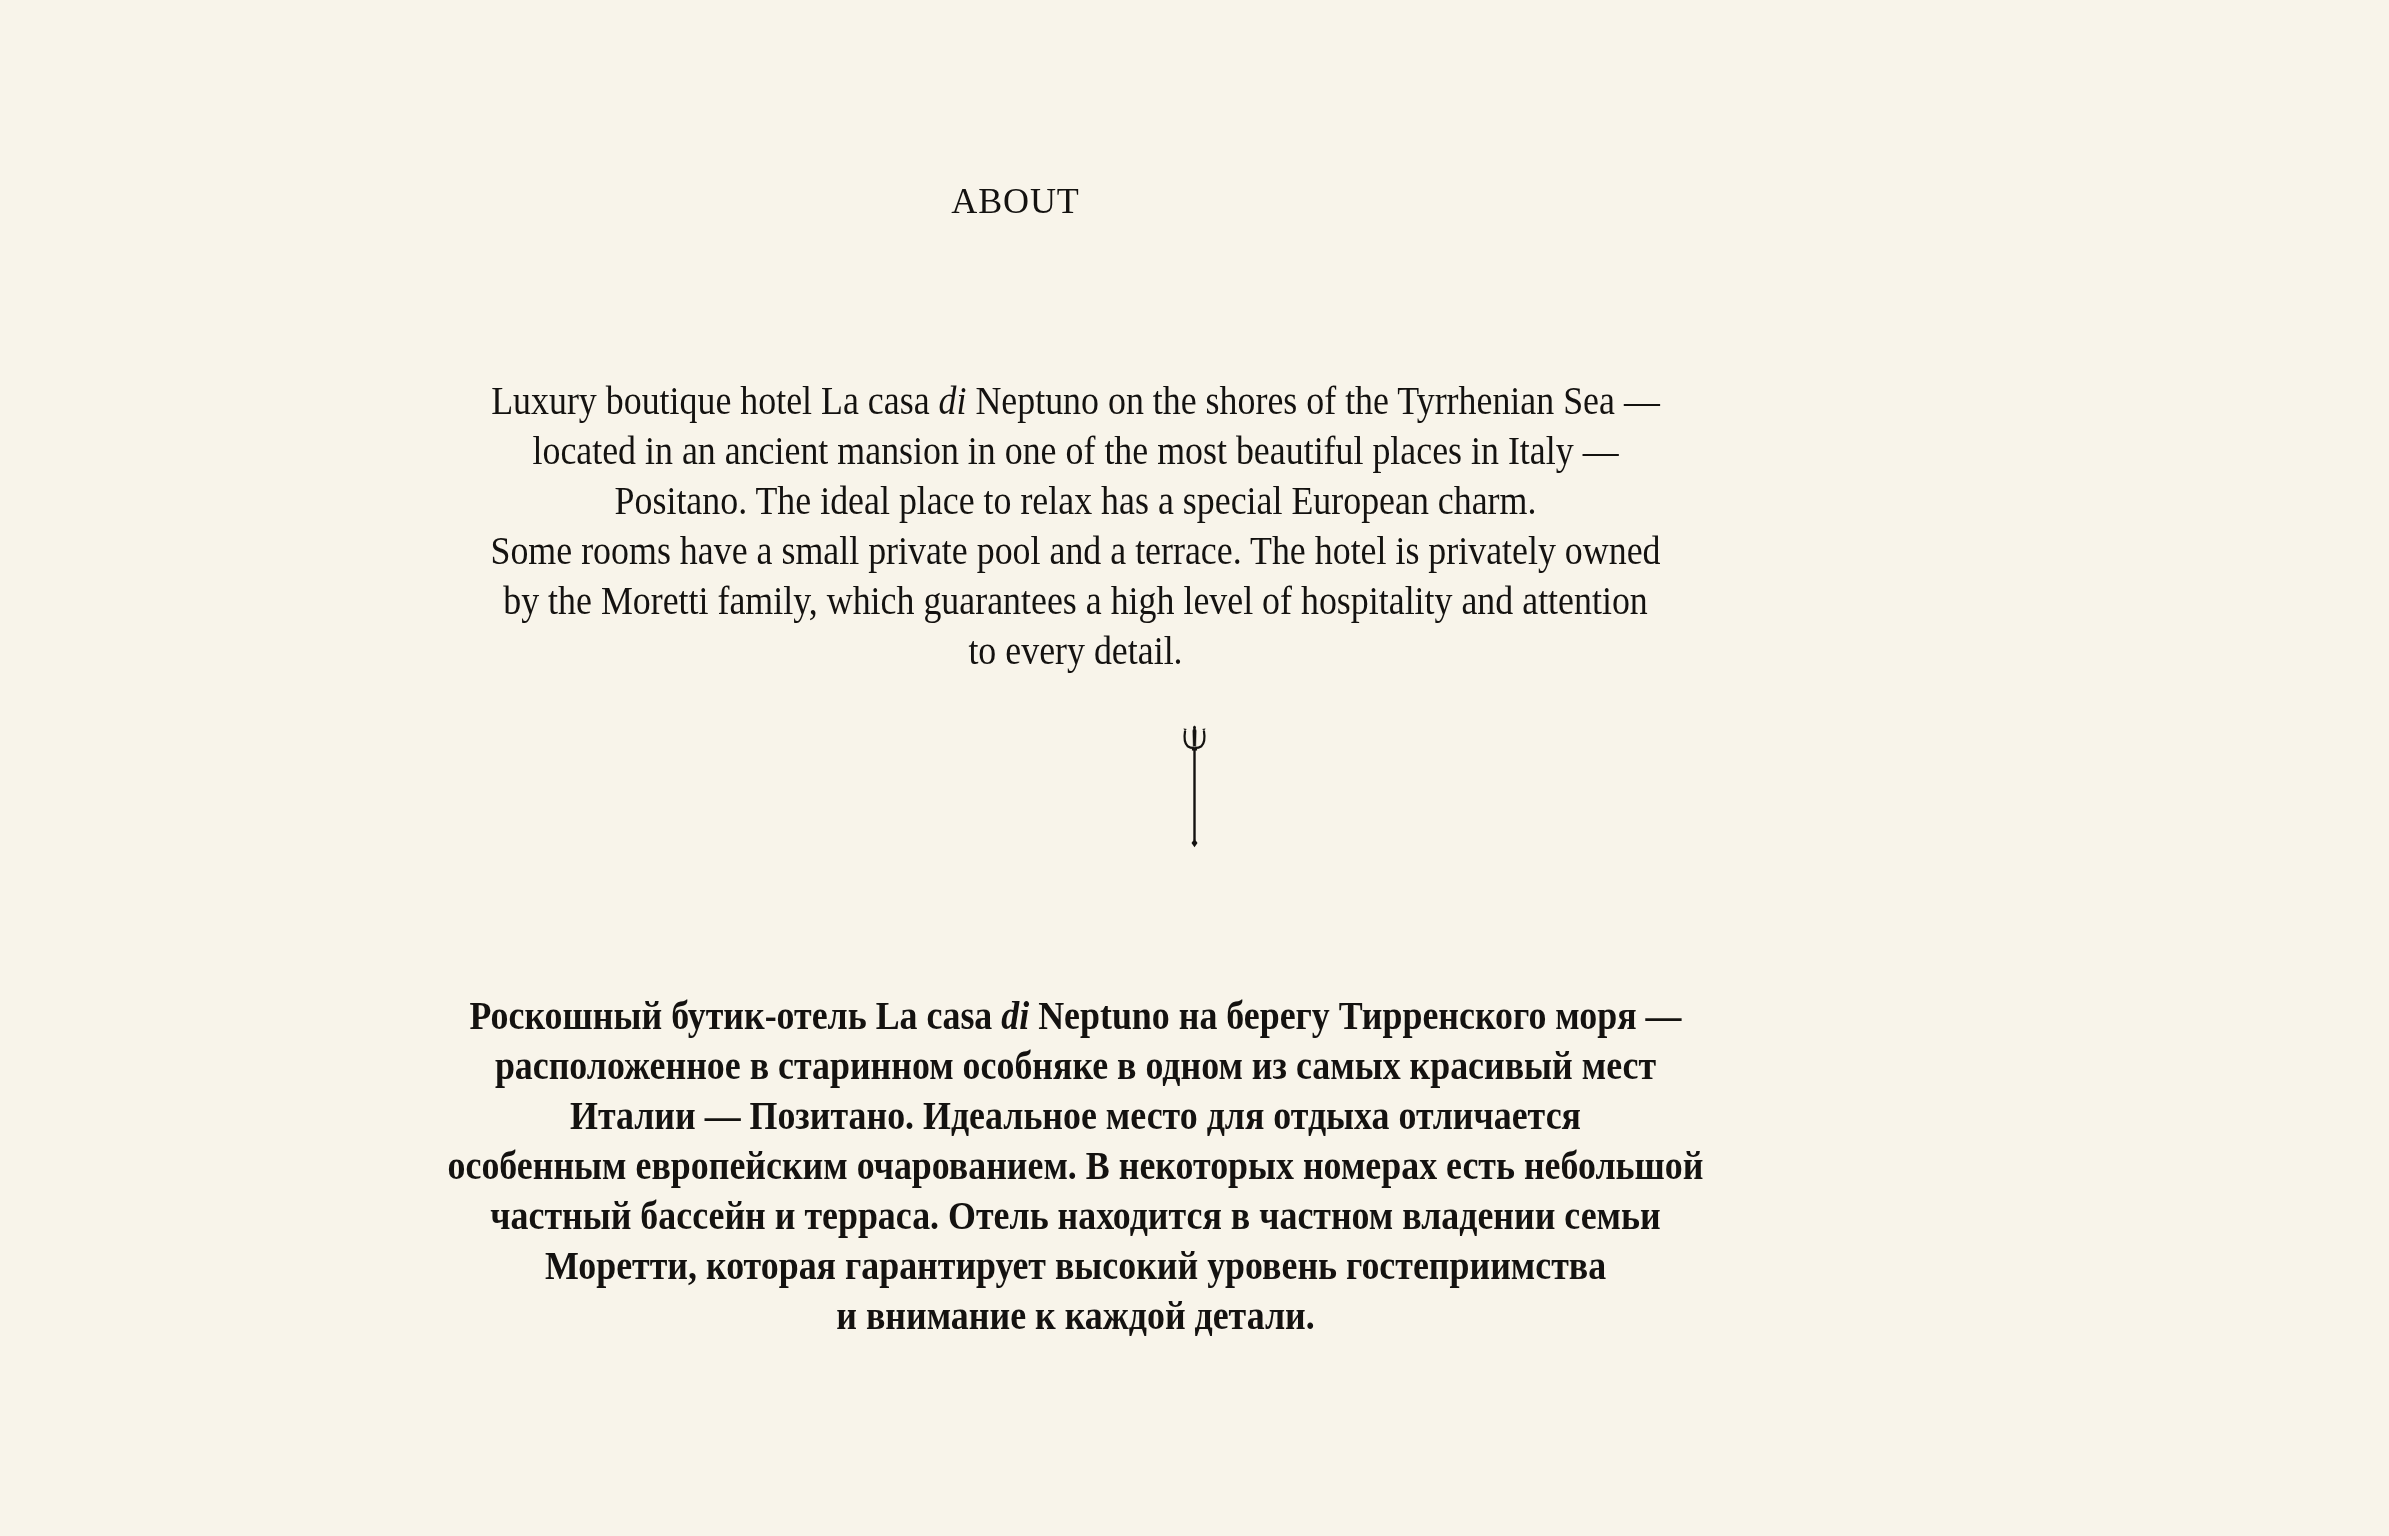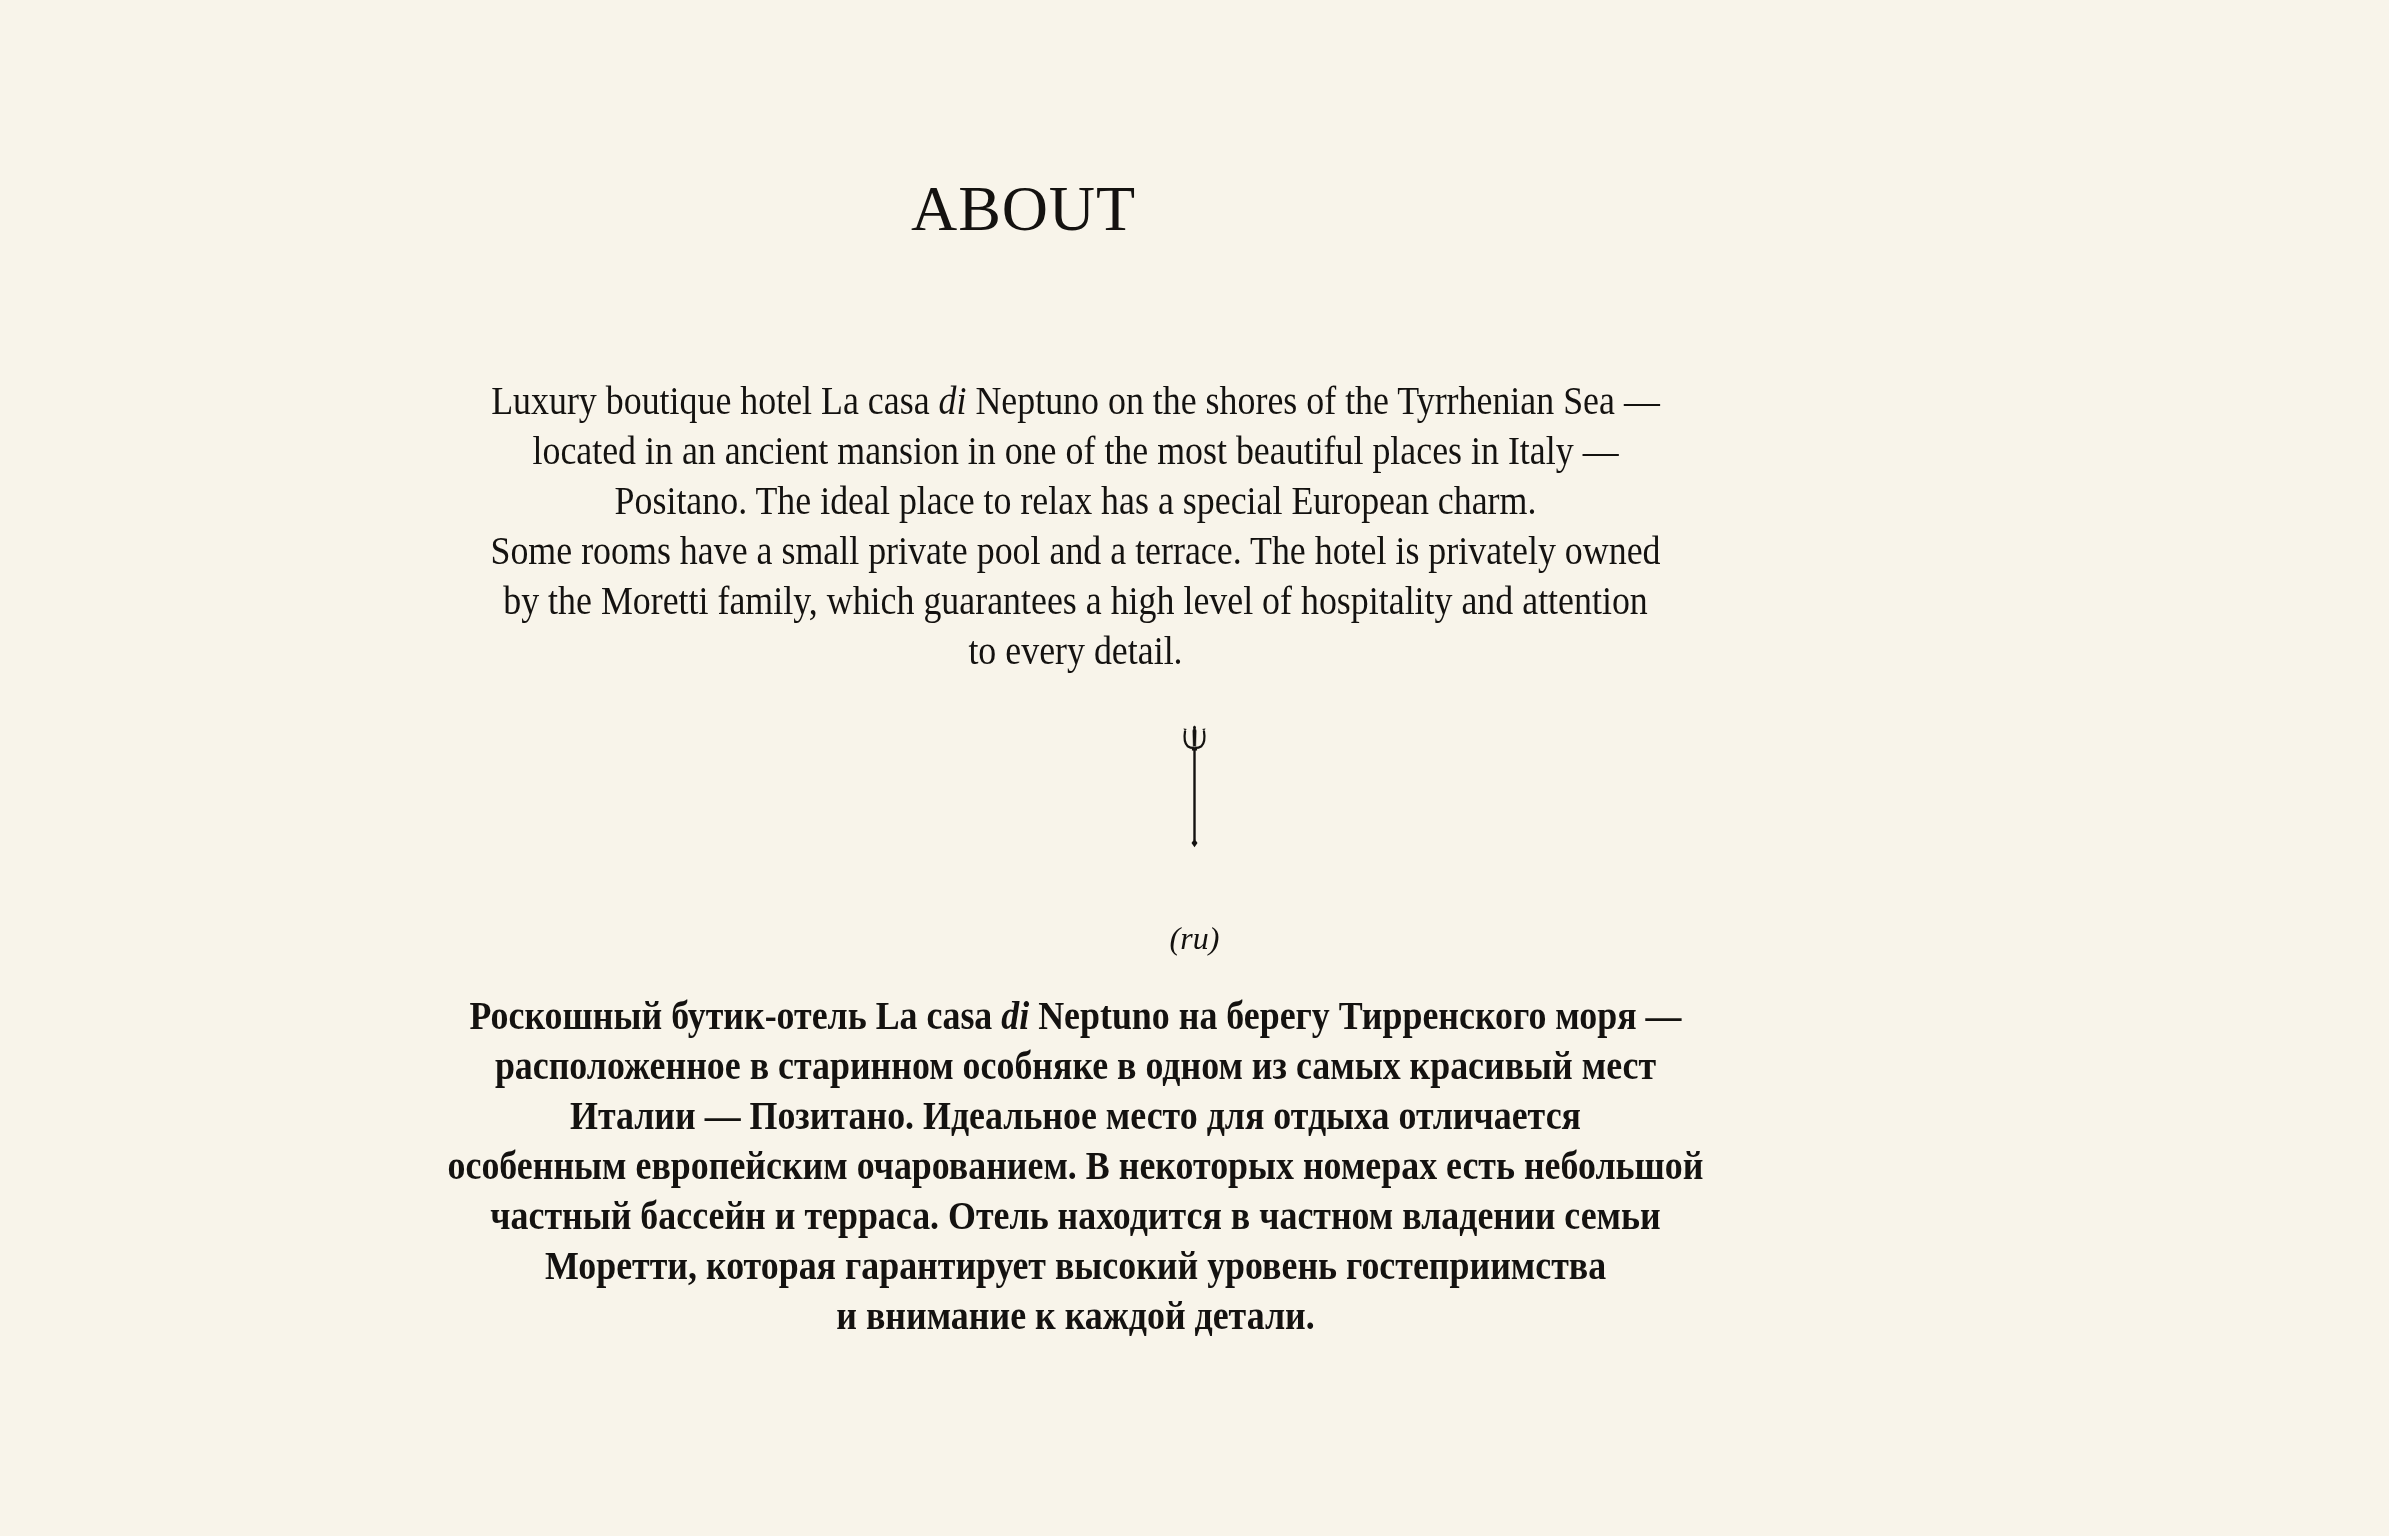--- a/index.html
+++ b/index.html
@@ -21,25 +21,25 @@
       top: 0;
       width: 2389px;
       height: 1536px;
     }
     .title {
       position: absolute;
       left: 0;
       width: 2031px;
       top: 167px;
       text-align: center;
-      font-size: 64px;
+      font-size: 36px;
       letter-spacing: 0.9px;
       line-height: 68px;
       font-weight: normal;
-      margin: 8px;
+      margin: 0;
     }
     .lang-label {
       position: absolute;
       left: 0;
       width: 2389px;
       text-align: center;
       font-style: italic;
       font-size: 32px;
       line-height: 43px;
     }
@@ -102,21 +102,20 @@
       <path d="M29 8 L30.5 5.5 L27.5 6 Z" stroke-width="0.5"></path>
 
       <rect x="15" y="27" width="6" height="4" stroke="none"></rect>
 
       <rect x="16.6" y="30" width="2.8" height="106" stroke="none"></rect>
 
       <path d="M18 134 L21.5 139 L18 144 L14.5 139 Z" stroke="none"></path>
     </g>
   </svg>
 
-  <div class="lang-label lang-ru">(ru)</div>
 
   <div class="para para-ru">
     <span class="line"><span>Роскошный бутик-отель La casa </span><i>di</i><span> Neptuno на берегу Тирренского моря —</span></span>
     <span class="line">расположенное в старинном особняке в одном из самых красивый мест</span>
     <span class="line">Италии — Позитано. Идеальное место для отдыха отличается</span>
     <span class="line">особенным европейским очарованием. В некоторых номерах есть небольшой</span>
     <span class="line">частный бассейн и терраса. Отель находится в частном владении семьи</span>
     <span class="line">Моретти, которая гарантирует высокий уровень гостеприимства</span>
     <span class="line">и внимание к каждой детали.</span>
   </div>

